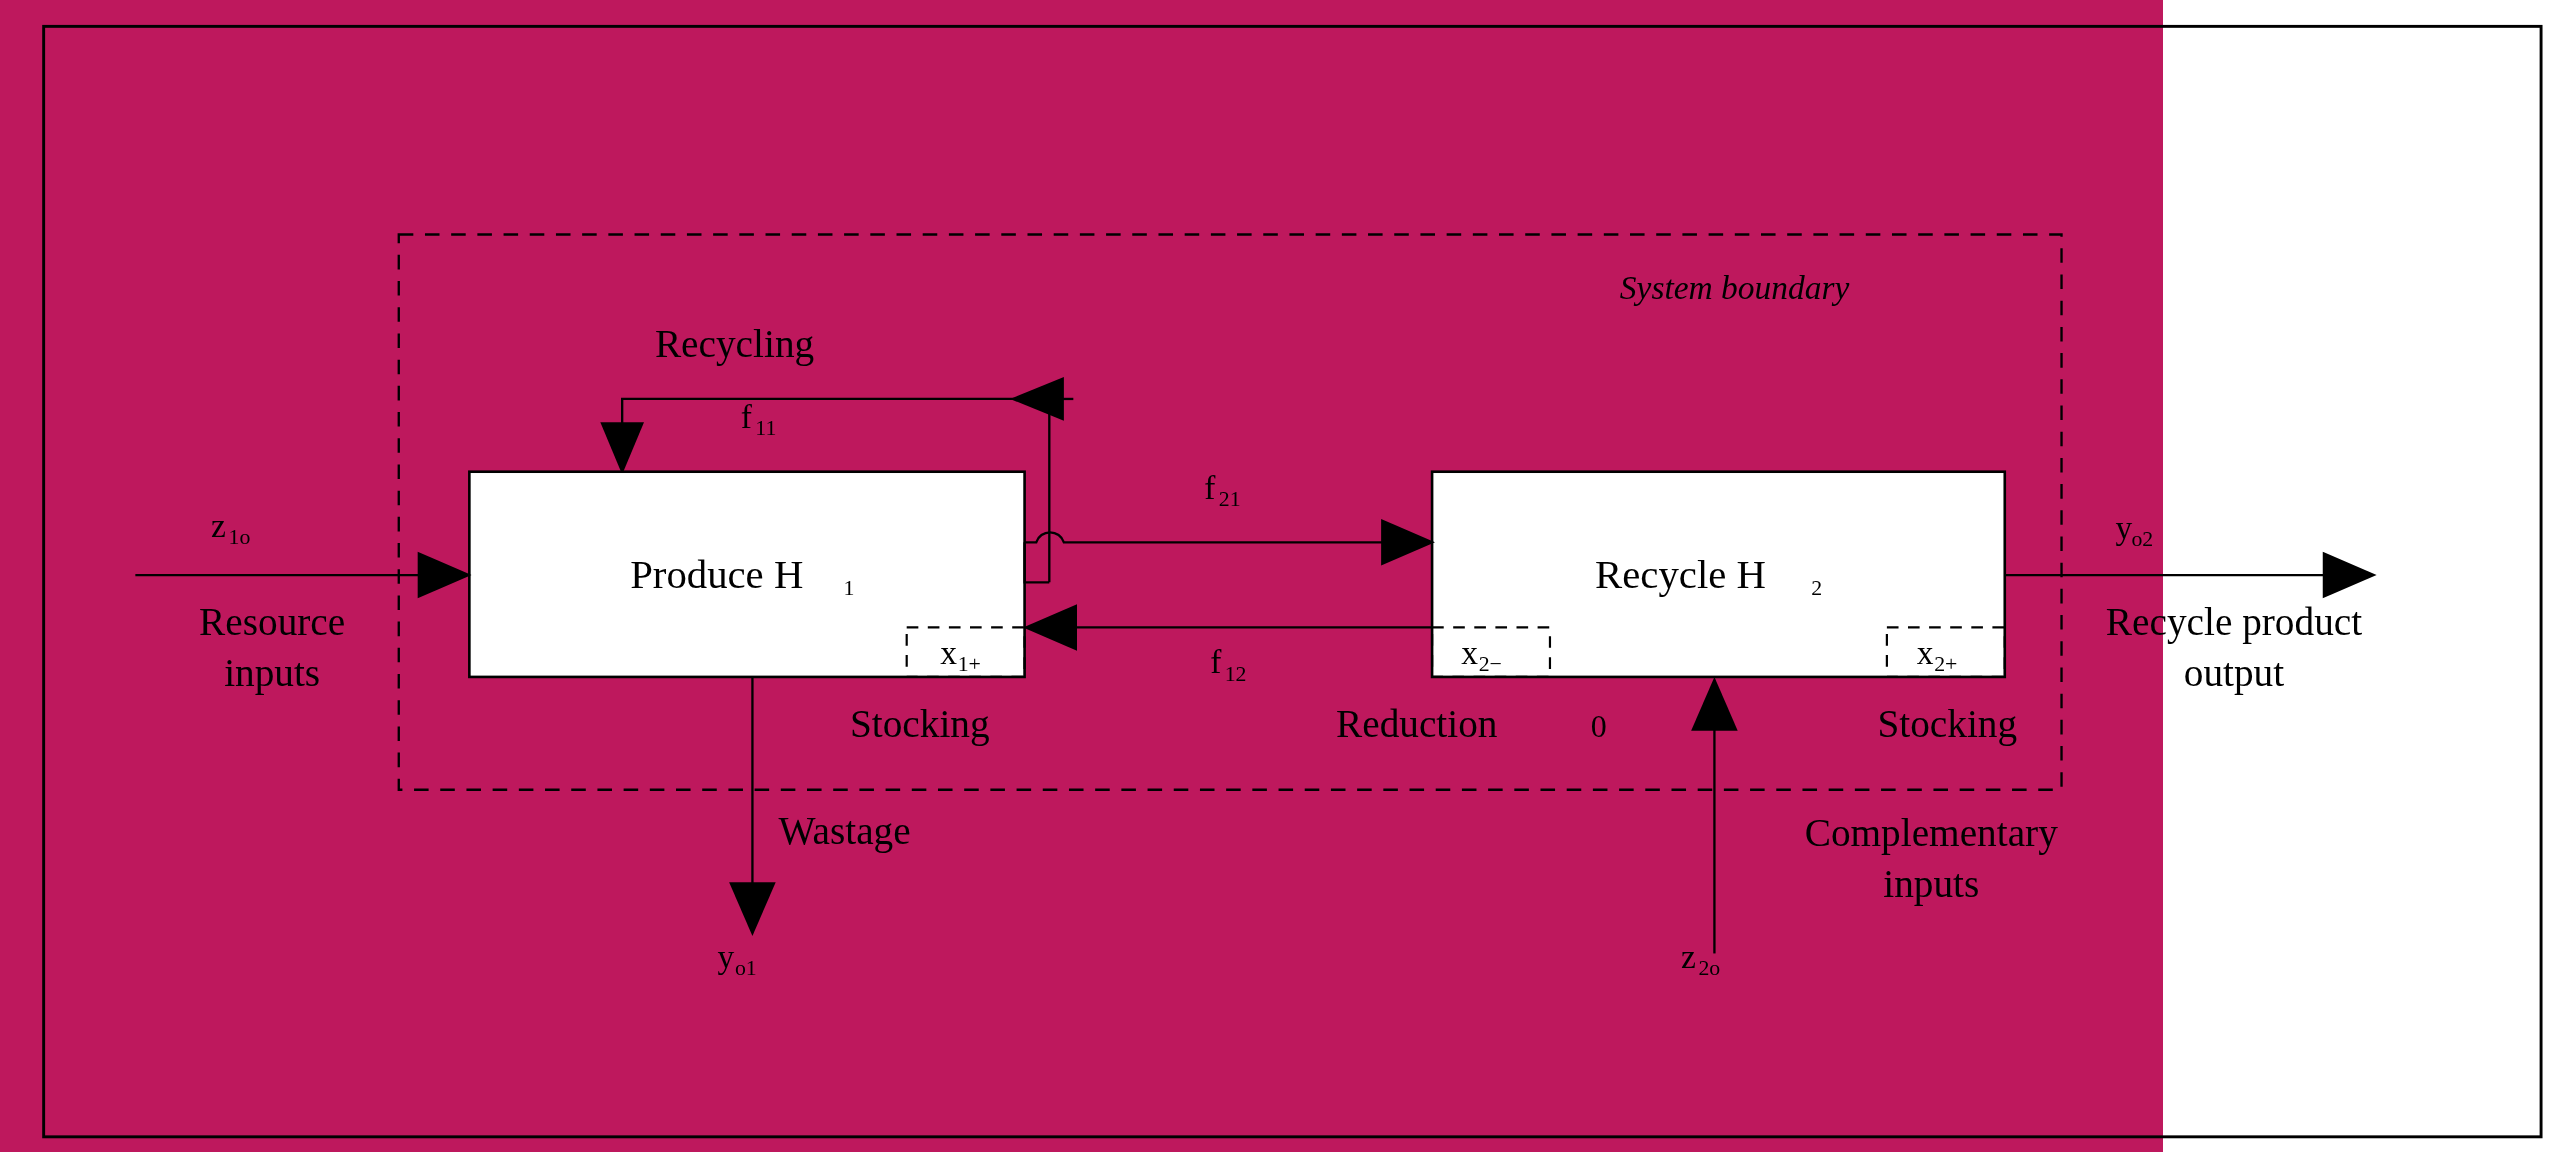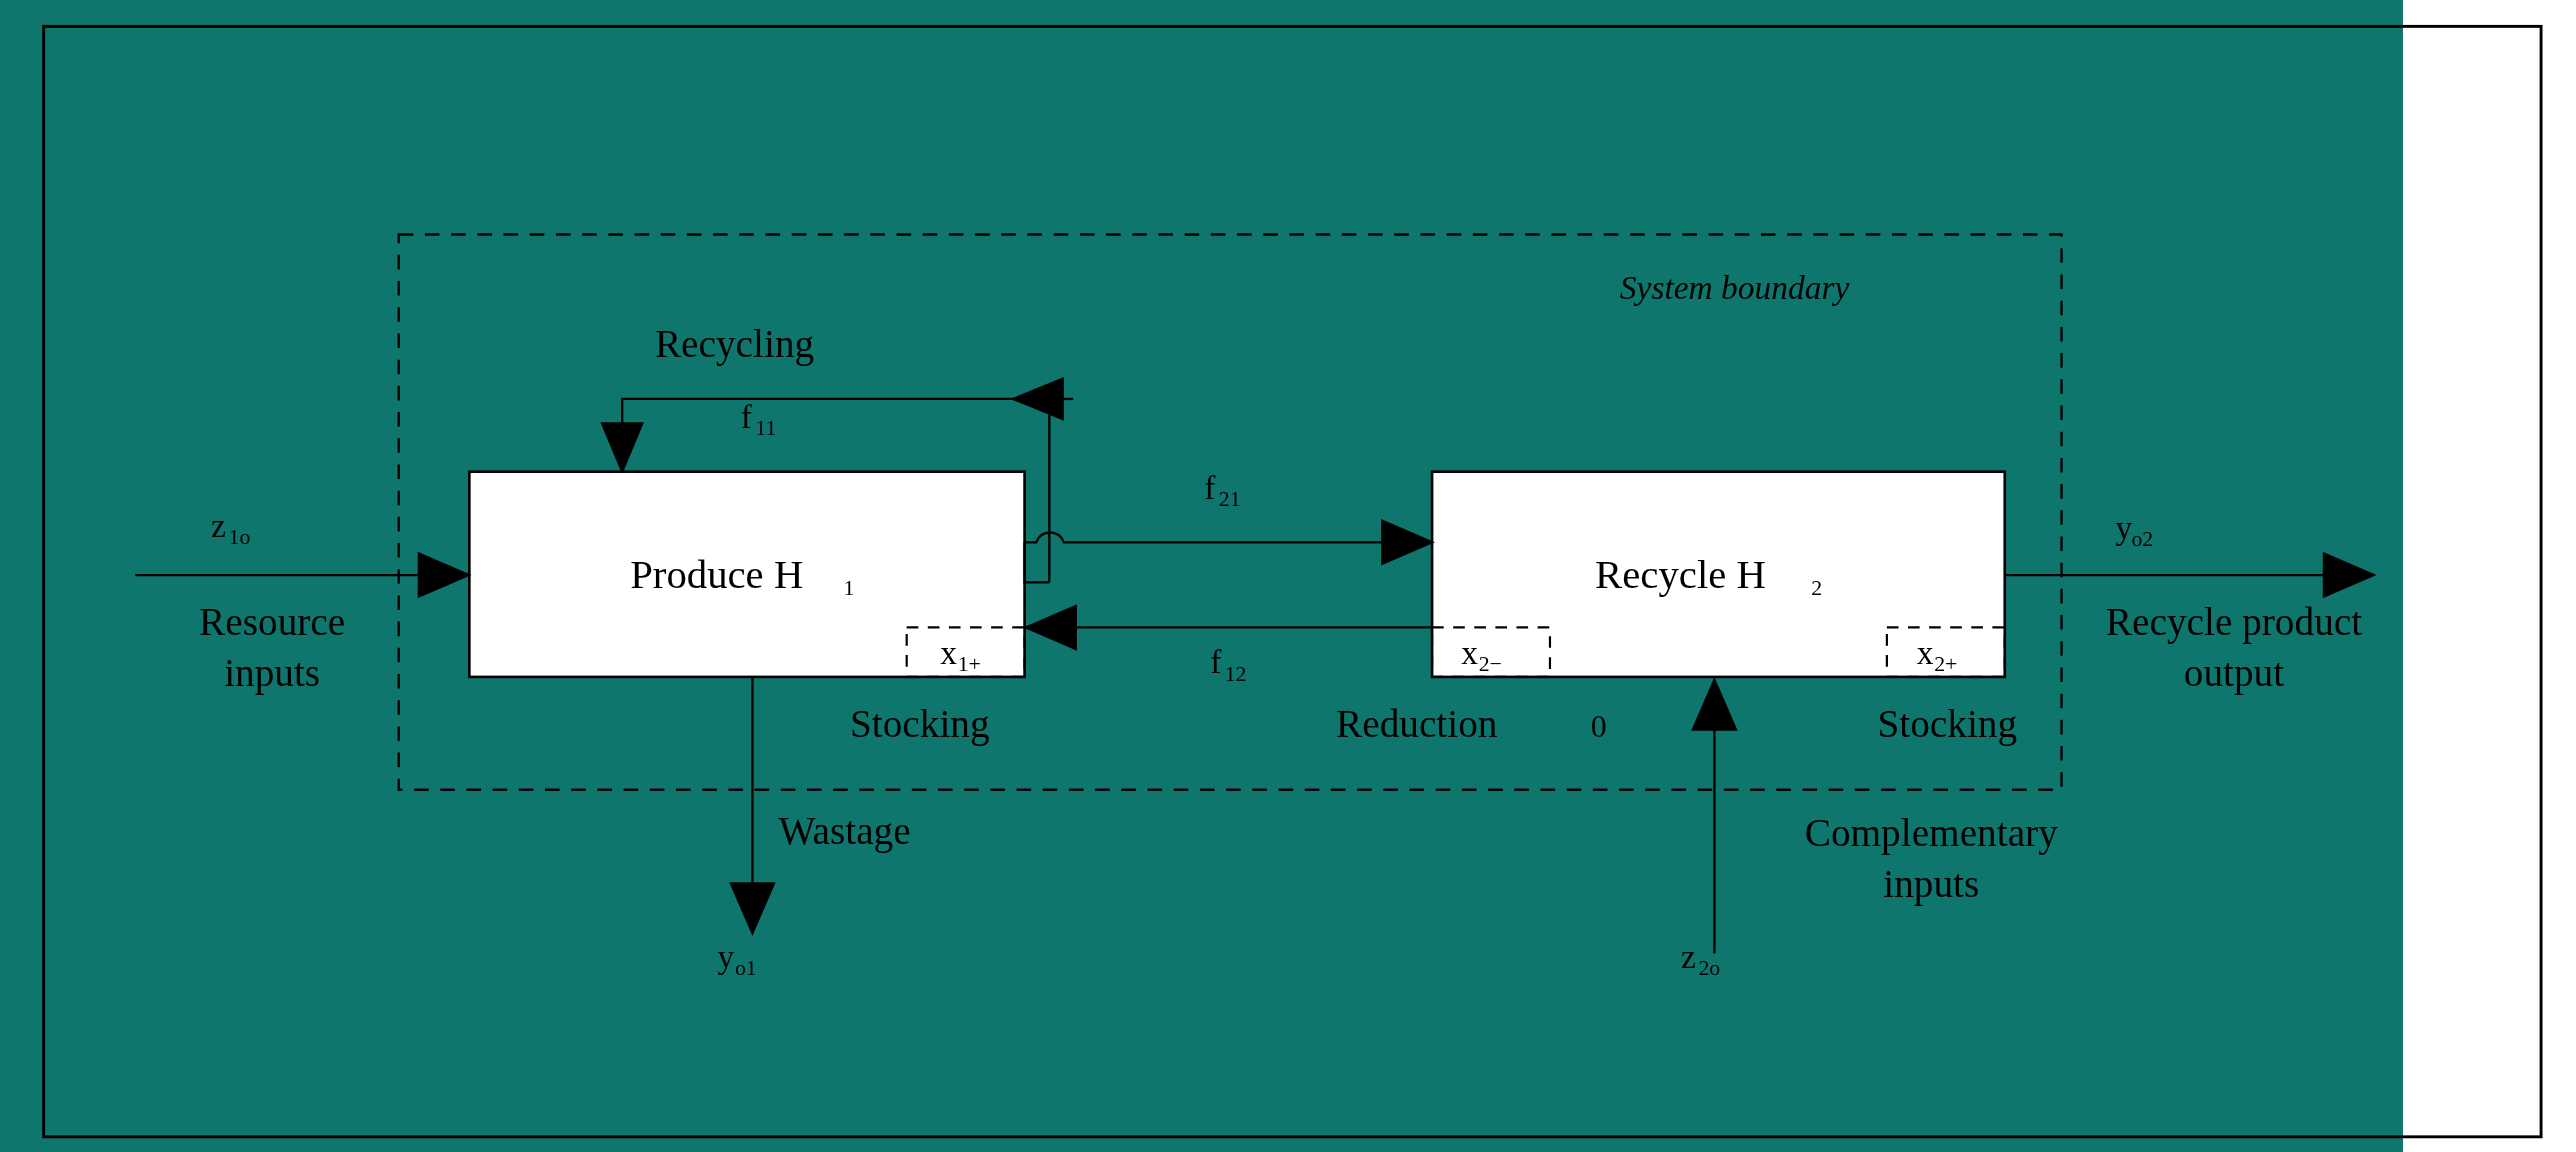--- a/index.html
+++ b/index.html
@@ -8,23 +8,23 @@
     background: #ffffff;
   }
   body {
     width: 2576px;
     height: 1153px;
     font-family: "Liberation Serif", "DejaVu Serif", serif;
     overflow: hidden;
   }
   #stage {
     position: relative;
-    width: 2403px;
+    width: 2163px;
     height: 1153px;
-    background: #0f766e;
+    background: #be185d;
   }
   svg.diagram {
     position: absolute;
     left: 0;
     top: 0;
     width: 2576px;
     height: 1153px;
   }
   text {
     fill: #000000;

